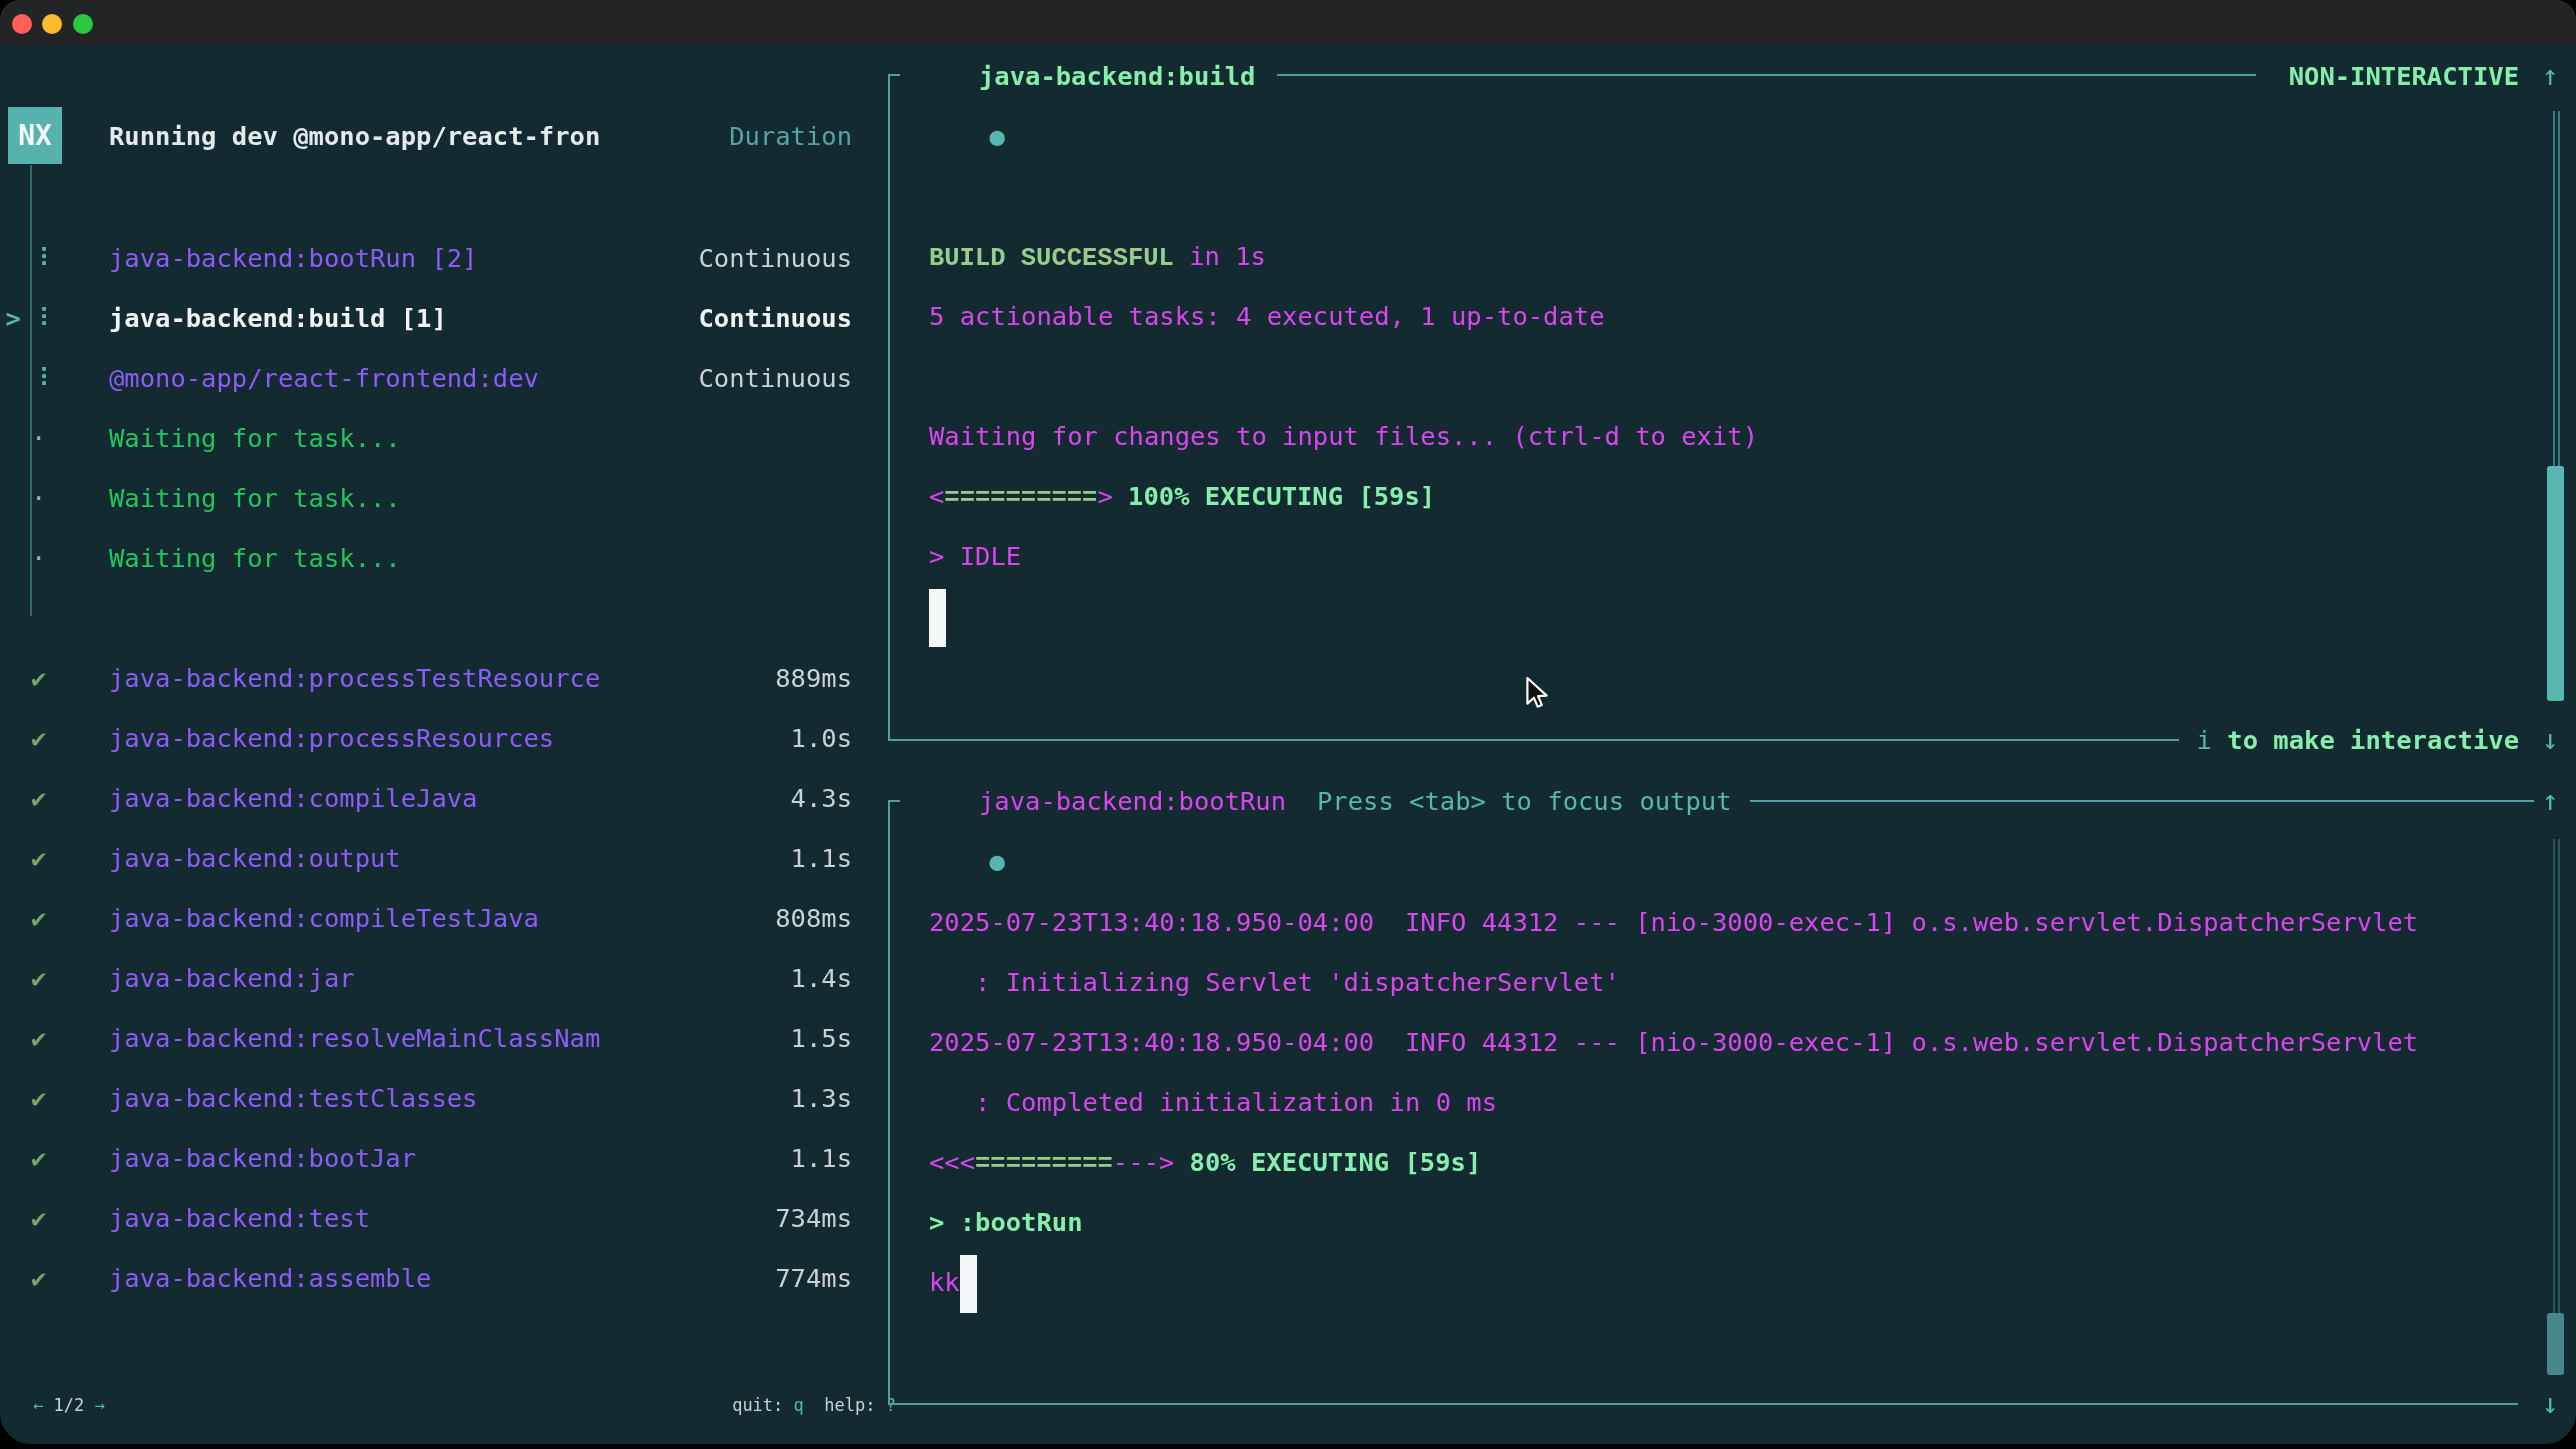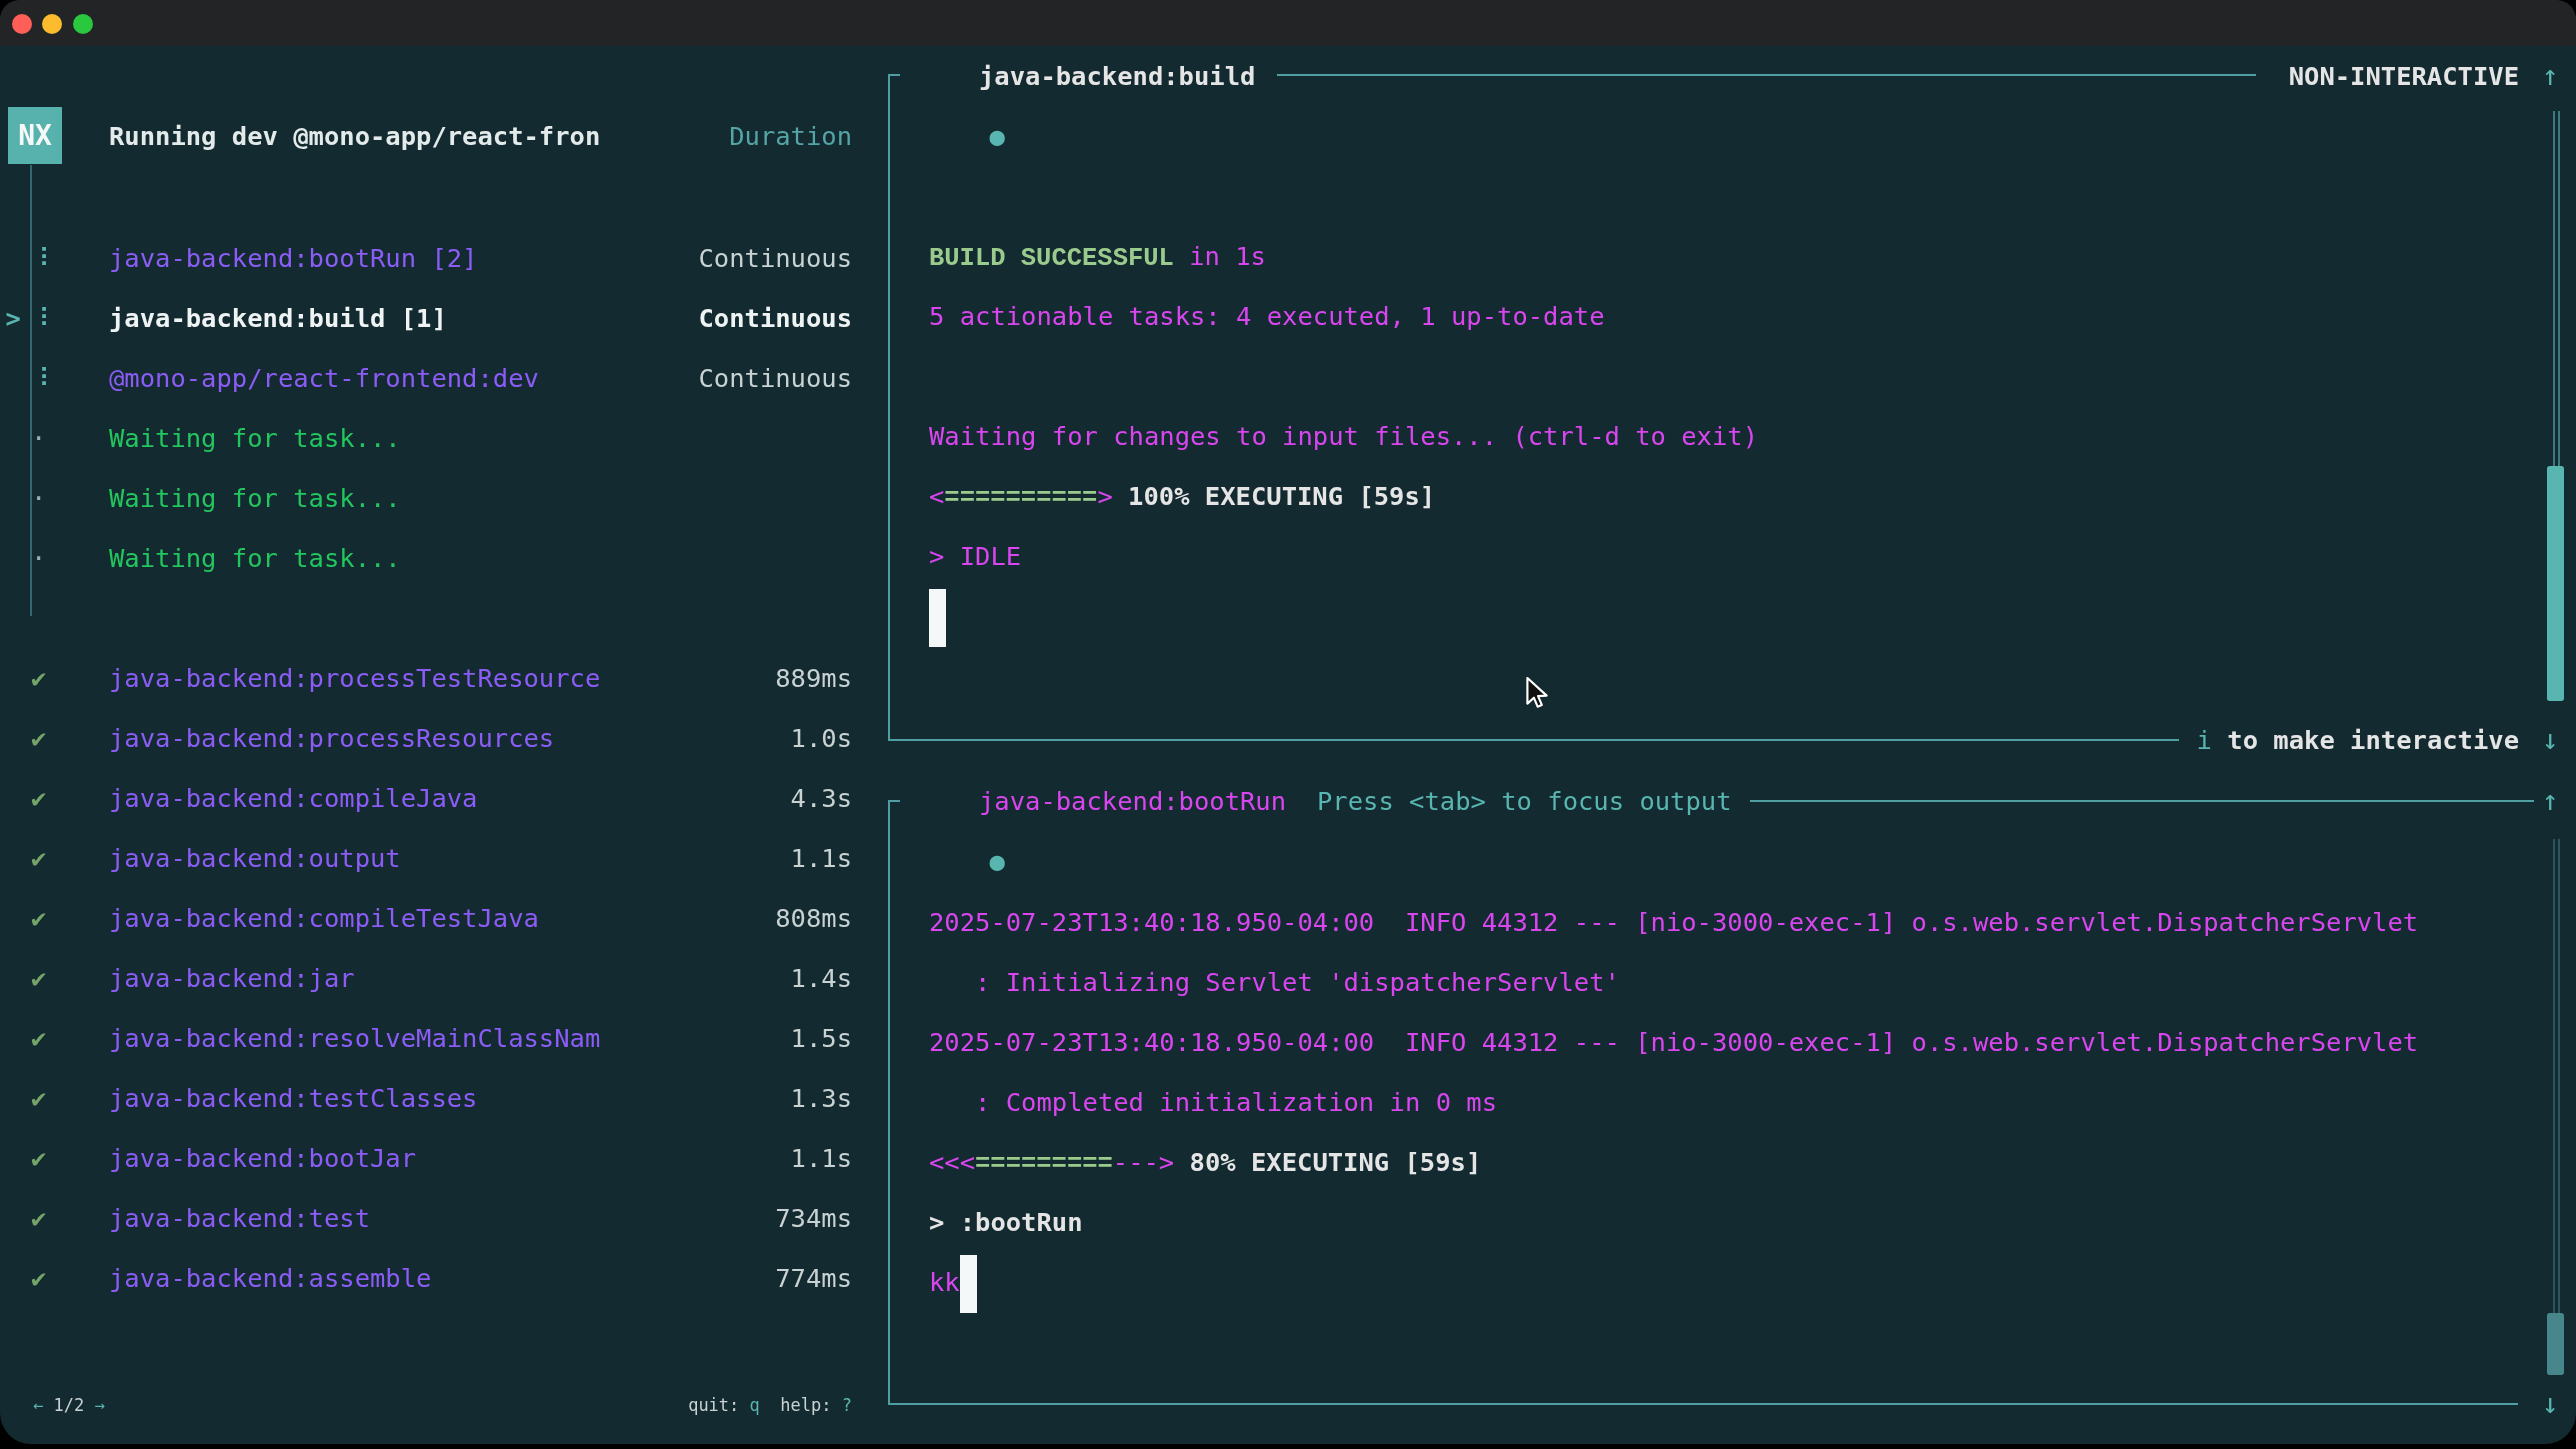--- a/index.html
+++ b/index.html
@@ -4,21 +4,21 @@
 <style>
   html,body{margin:0;padding:0;background:#000;}
   body{width:2576px;height:1449px;position:relative;font-family:"DejaVu Sans Mono","DejaVu Sans",monospace;}
   #window{position:absolute;left:0;top:0;width:2576px;height:1444px;background:#142a31;
           border-radius:20px 20px 31px 31px;overflow:hidden;}
   #titlebar{position:absolute;left:0;top:0;width:100%;height:46px;background:#232426;}
   .light{position:absolute;top:14px;width:20px;height:20px;border-radius:50%;}
   
   .fg{color:#d946ef;}
   .b{font-weight:700;}
-  .fg.b{color:#e5e5e5;}
+  .fg.b{color:#86efac;}
   .green{color:#9acb8d;font-family:Liberation Mono, monospace;}
   .teal{color:#58b5af;}
   .dim{color:#9fadae;}
   .tline{height:60px;line-height:60px;font-size:25.5px;white-space:pre;color:#c9d2d2;}
   .cursorblock{display:inline-block;width:17.4px;height:58px;background:#f4f8f8;vertical-align:middle;}
   
   #nx-box{position:absolute;left:8px;top:107px;width:54px;height:57px;background:#57b1ac;
           color:#f4f8f8;font-weight:700;font-size:28px;text-align:center;line-height:57px;}
   #sb-header{position:absolute;left:0;top:106px;width:852px;height:60px;line-height:60px;font-size:25.5px;}
   #sb-title{position:absolute;left:109px;color:#e3eaea;font-weight:700;}
@@ -30,21 +30,21 @@
   .srow .sicon{position:absolute;left:31px;}
   .srow .sicon.spinner{color:#58b5af;}
   .srow .sicon.dot{color:#9fadae;}
   .srow .sicon.check{color:#74a468;}
   .srow .slabel{position:absolute;left:109px;color:#8b5cf6;white-space:pre;}
   .srow .slabel.dim{color:#22c55e;}
   .srow .sdur{position:absolute;left:0;width:852px;text-align:right;color:#c9d2d2;}
   .srow.sel .slabel,.srow.sel .sdur{color:#eef3f3;font-weight:700;}
   #sb-footer{position:absolute;left:0;top:1375px;width:852px;height:60px;line-height:60px;font-size:17px;}
   #pager{position:absolute;left:33px;white-space:pre;color:#c9d2d2;}
-  #keys{position:absolute;left:0;width:852px;text-align:right;white-space:pre;color:#c9d2d2;}
+  #keys{position:absolute;left:0;width:852px;text-align:right;white-space:pre;color:#c9d2d2;padding-left:44px;}
   
   .pline{position:absolute;background:#4f9fa2;}
   .phead{position:absolute;height:60px;line-height:60px;font-size:25.5px;white-space:pre;}
   .parrow{position:absolute;height:60px;line-height:60px;font-size:28px;color:#58b5af;}
   .pbody{position:absolute;}
   .track{position:absolute;width:6.7px;box-sizing:border-box;border-left:2px solid #3d7a80;border-right:2px solid #3d7a80;}
   .thumb{position:absolute;width:17.4px;border-radius:2.7px;}
   #cursor-svg{position:absolute;left:1524px;top:676px;}
 </style>
 </head>

